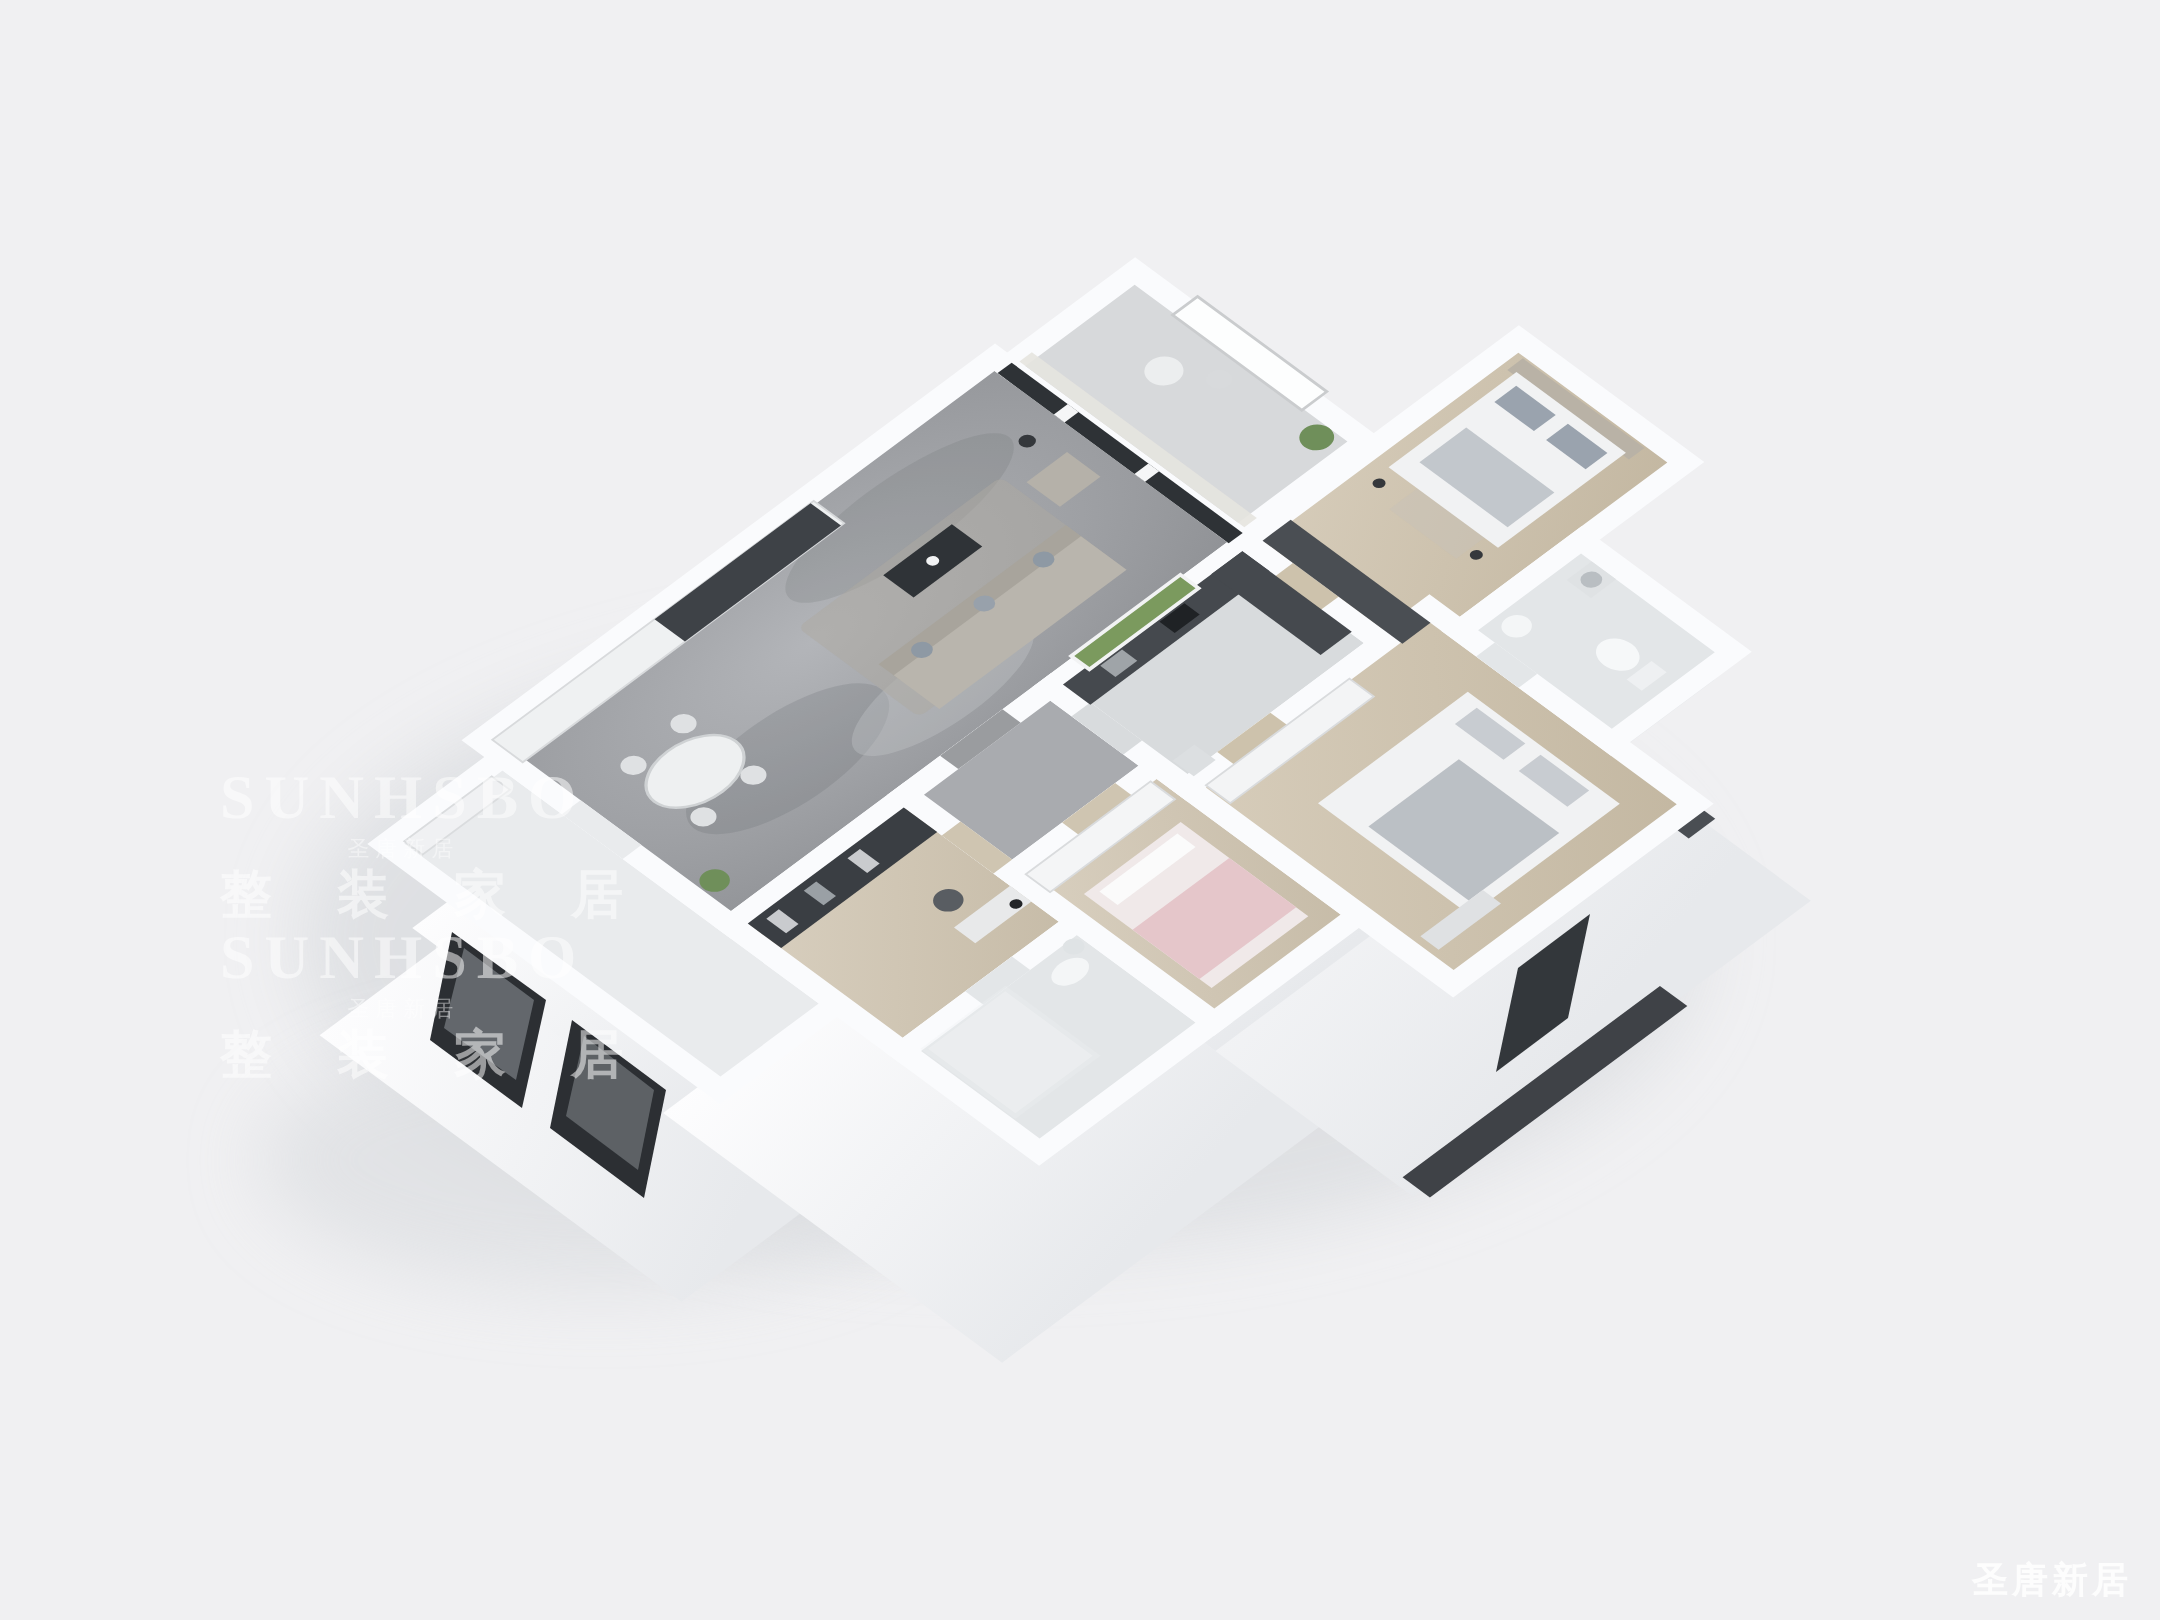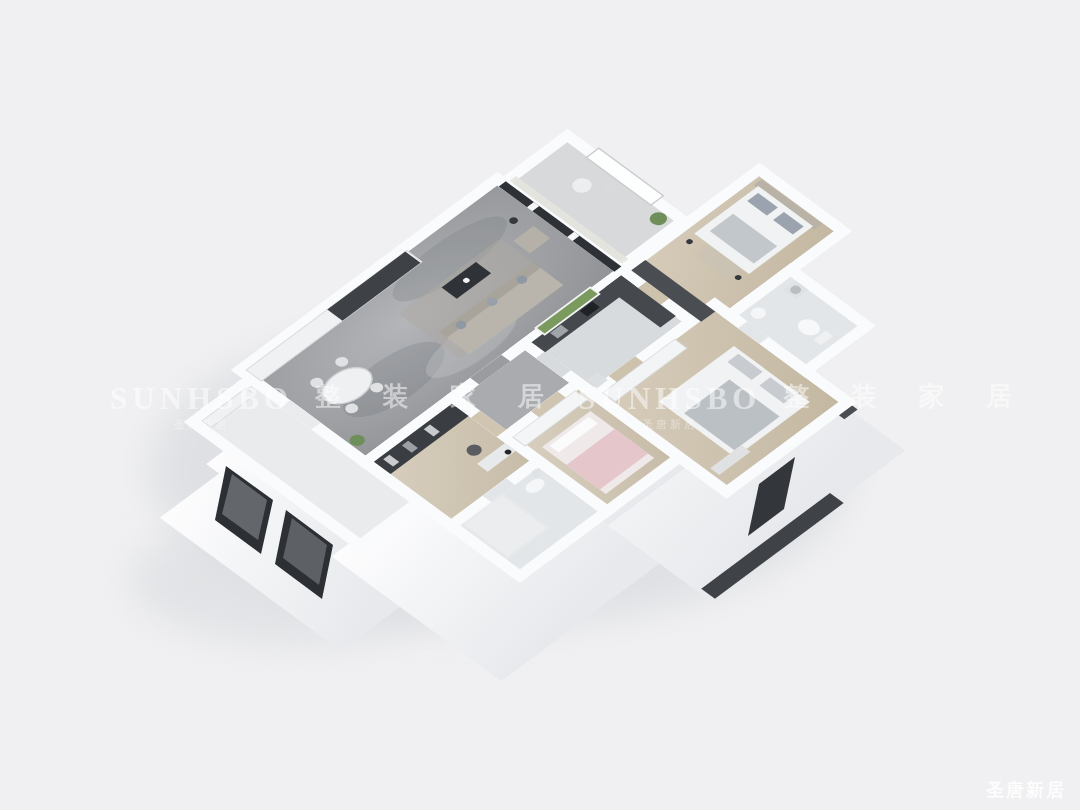--- a/index.html
+++ b/index.html
@@ -2,25 +2,25 @@
 <html><head>
 <meta charset="utf-8">
 <style>
   html,body{margin:0;padding:0;}
   body{width:1080px;height:810px;background:#f0f0f2;overflow:hidden;
        font-family:"Liberation Sans",sans-serif;}
   .stage{position:relative;width:1080px;height:810px;background:#f0f0f2;}
   svg{position:absolute;left:0;top:0;}
   .wm-row{position:absolute;left:110px;right:55px;top:383px;display:flex;
           justify-content:space-between;align-items:flex-start;
-          pointer-events:none;}
+          pointer-events:none;flex-direction:column;}
   .wm-seg{text-align:center;color:rgba(255,255,255,0.52);}
   .wm-main{font-family:"Liberation Serif",serif;font-size:31px;font-weight:bold;
            letter-spacing:5px;line-height:1;}
-  .wm-cn{font-family:Liberation Mono, monospace;font-size:26px;font-weight:bold;
+  .wm-cn{font-family:Liberation Serif, serif;font-size:26px;font-weight:bold;
          letter-spacing:13px;line-height:1.2;}
   .wm-sub{font-size:11px;letter-spacing:3px;margin-top:3px;
           color:rgba(255,255,255,0.45);}
   .wm-corner{position:absolute;right:14px;bottom:8px;font-size:18px;
              font-weight:bold;letter-spacing:2px;color:rgba(255,255,255,0.82);
              pointer-events:none;}
 </style>
 </head>
 <body>
 

